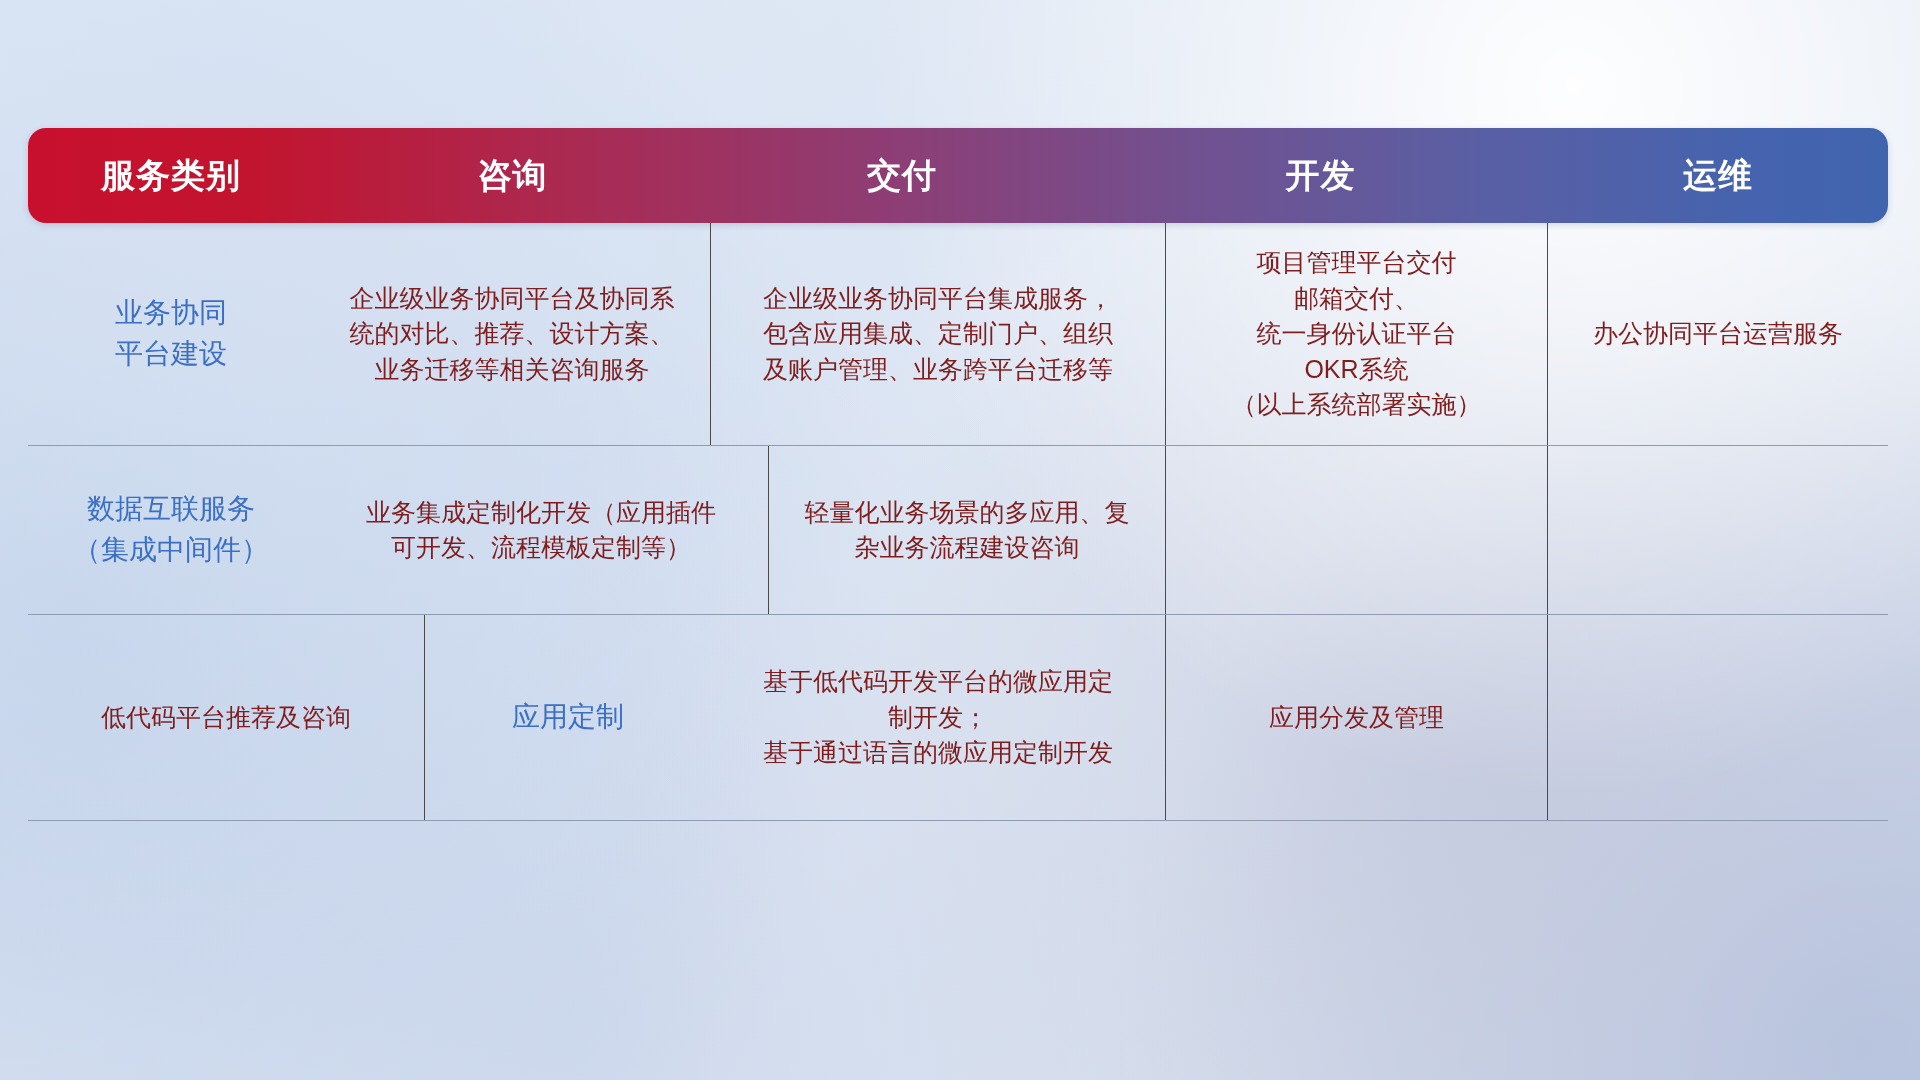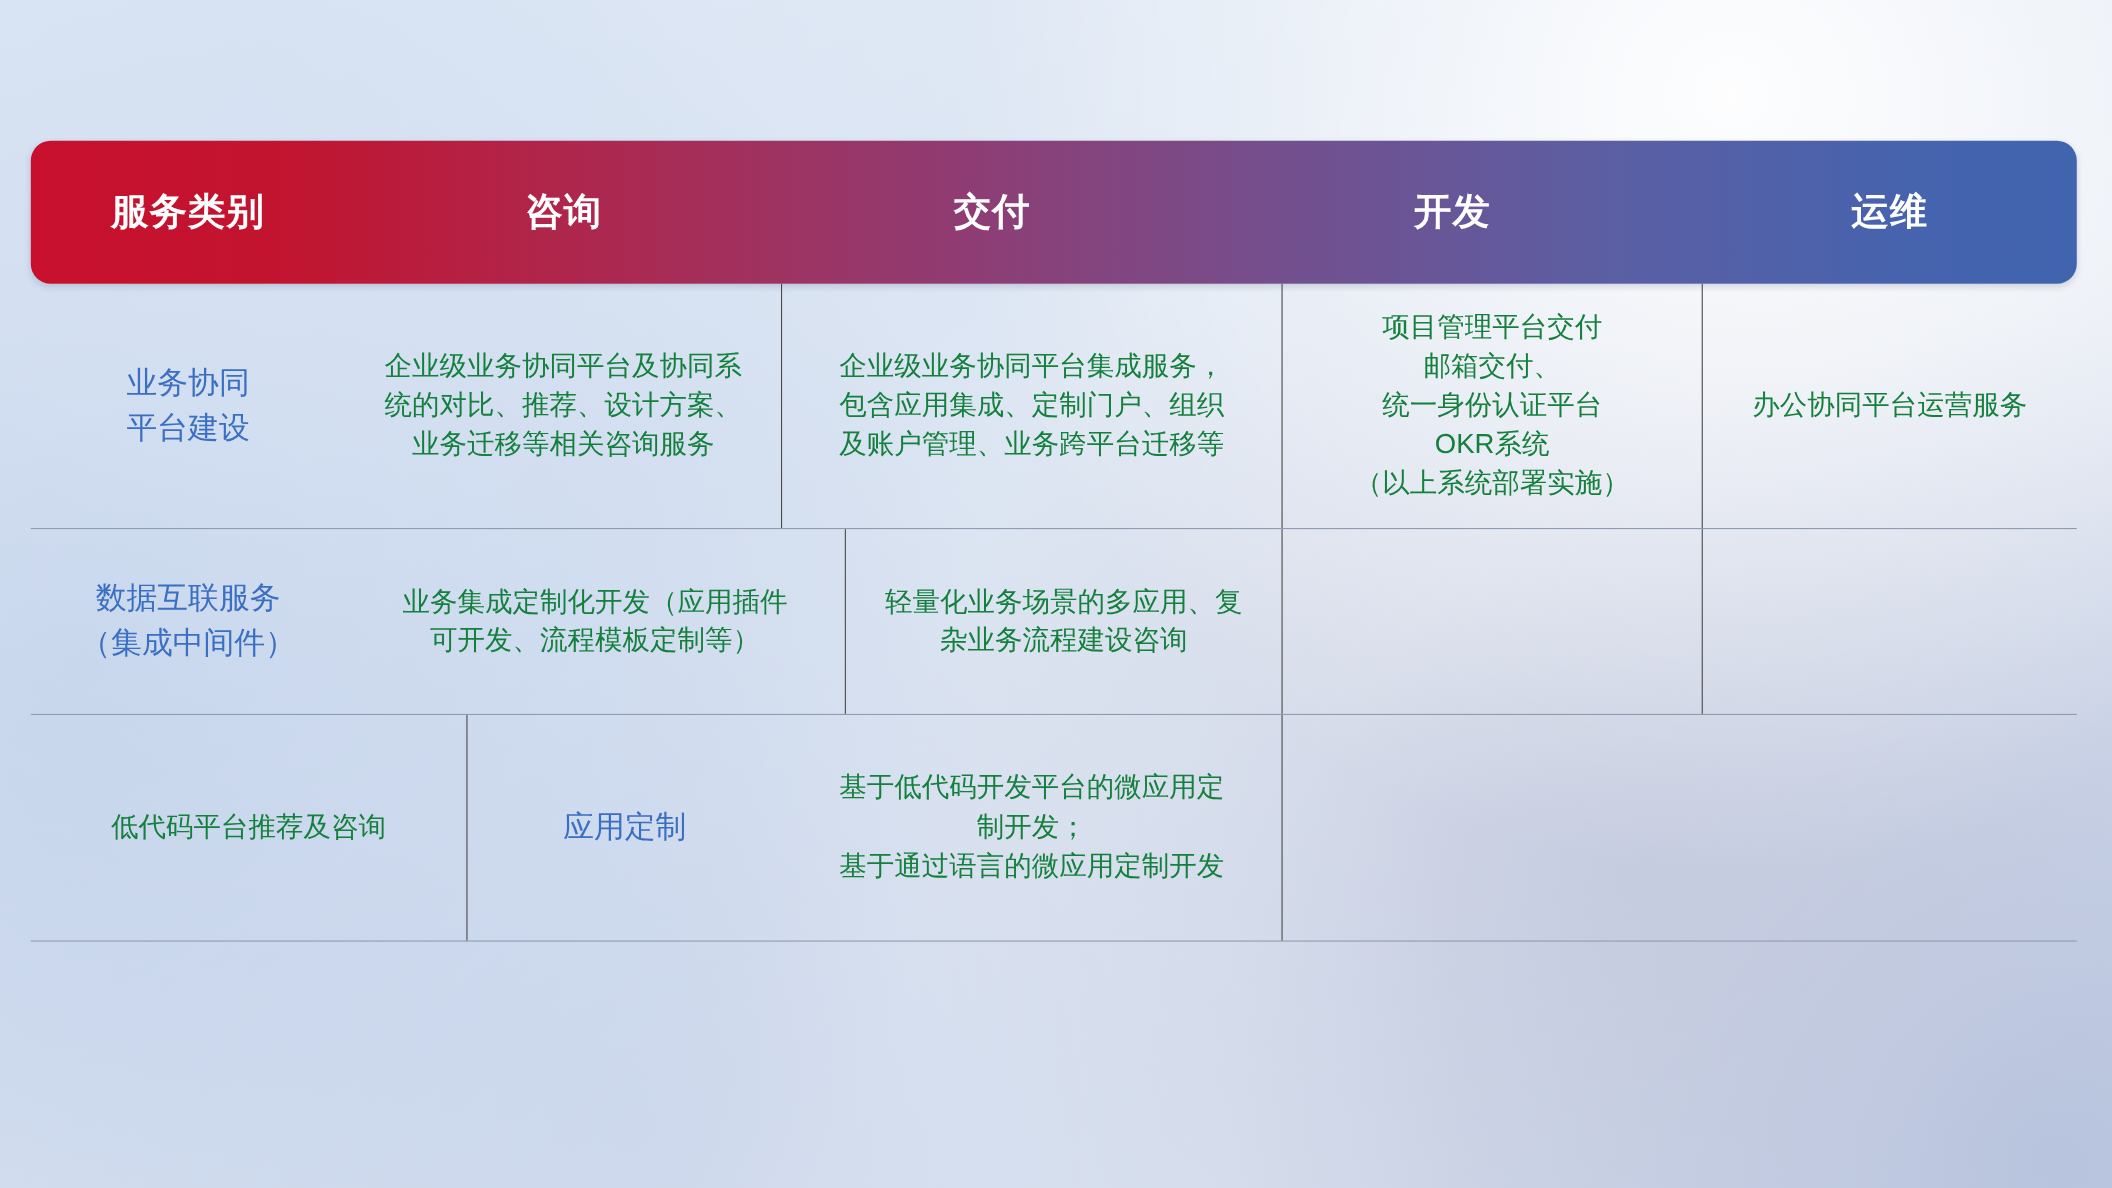--- a/index.html
+++ b/index.html
@@ -32,21 +32,21 @@
   .wrap {
     position: absolute;
     left: 28px;
     top: 128px;
     width: 1860px;
   }
 
   
   .header {
     display: flex;
-    height: 130px;
+    height: 95px;
     border-radius: 18px;
     overflow: hidden;
     background: linear-gradient(90deg,
        #c8102e 0%,
        #c2142f 12%,
        #a92b54 30%,
        #8e3d74 46%,
        #72508f 62%,
        #5a5fa4 78%,
        #4663ae 92%,
@@ -83,21 +83,21 @@
 
   .cell {
     display: flex;
     align-items: center;
     justify-content: center;
     text-align: center;
     padding: 10px 14px;
     box-sizing: border-box;
     font-size: 25px;
     line-height: 1.42;
-    color: #15803d;
+    color: #7f1d1d;
     border-right: 1.5px solid #4a4a4a;
   }
   .cell:last-child { border-right: none; }
   .cell.cat {
     border-right: none;
     color: #3b6fc4;
     font-weight: normal;
     font-size: 28px;
     line-height: 1.45;
   }
@@ -151,17 +151,18 @@
       <div class="cell c4 nowrap-lines"></div>
       <div class="cell c5 nowrap-lines"></div>
     </div>
 
     <div class="row r3">
       <div class="cell c2 nowrap-lines">低代码平台推荐及咨询</div>
       <div class="cell cat c1 nowrap-lines">应用定制</div>
       <div class="cell c3 nowrap-lines">基于低代码开发平台的微应用定
 制开发；
 基于通过语言的微应用定制开发</div>
+      <div class="cell c4 nowrap-lines">应用分发及管理</div>
       <div class="cell c5 nowrap-lines"></div>
     </div>
 
   </div>
 </div>
 
 </body></html>

